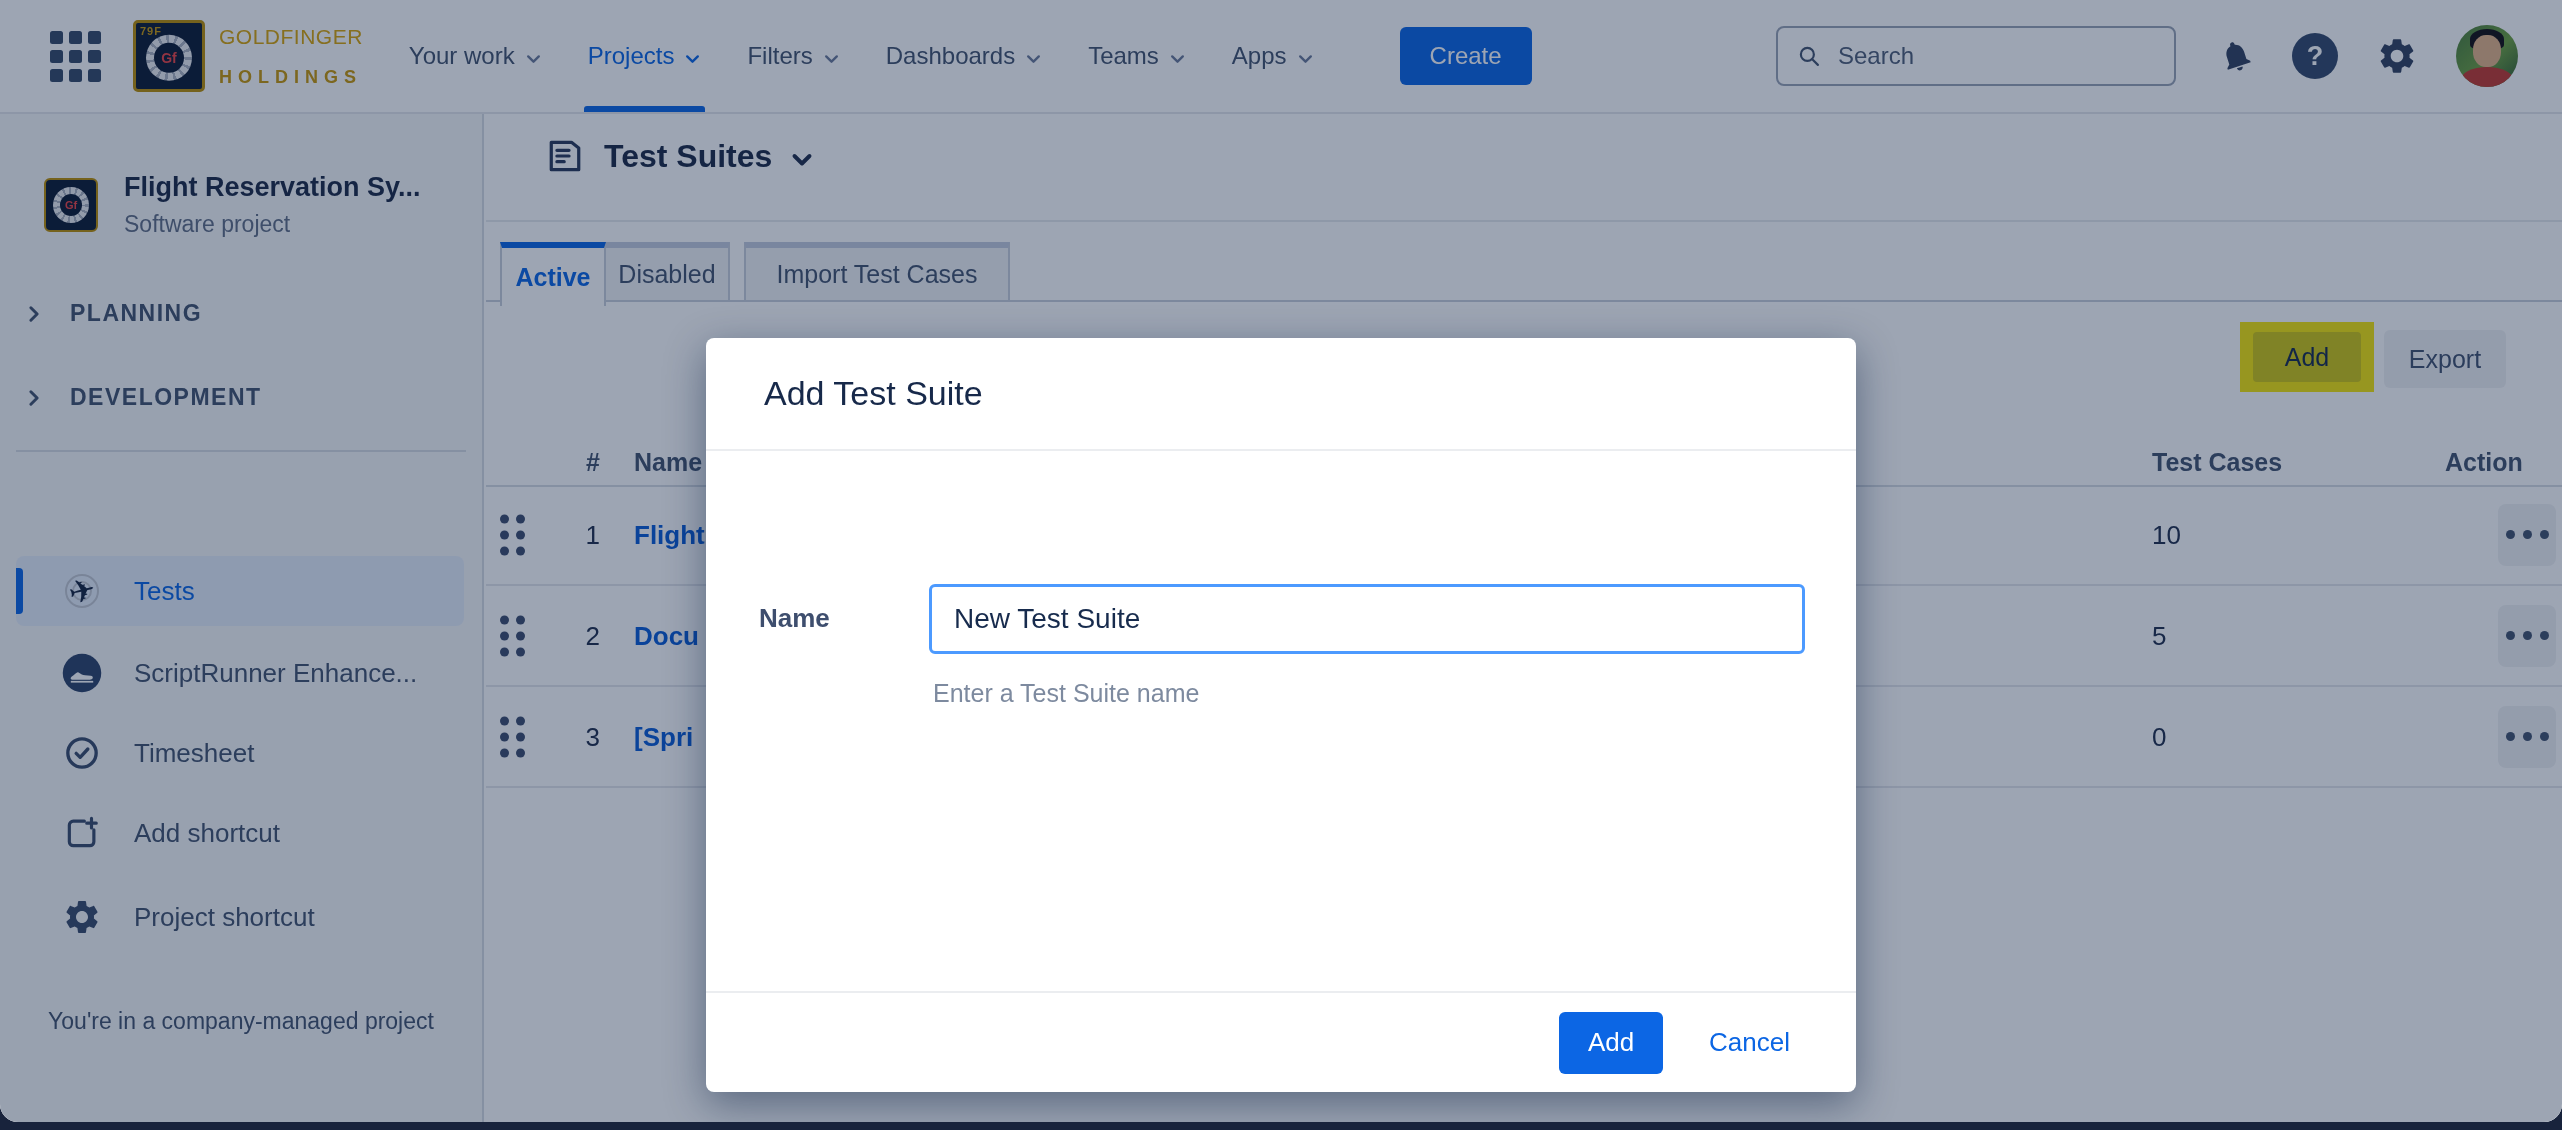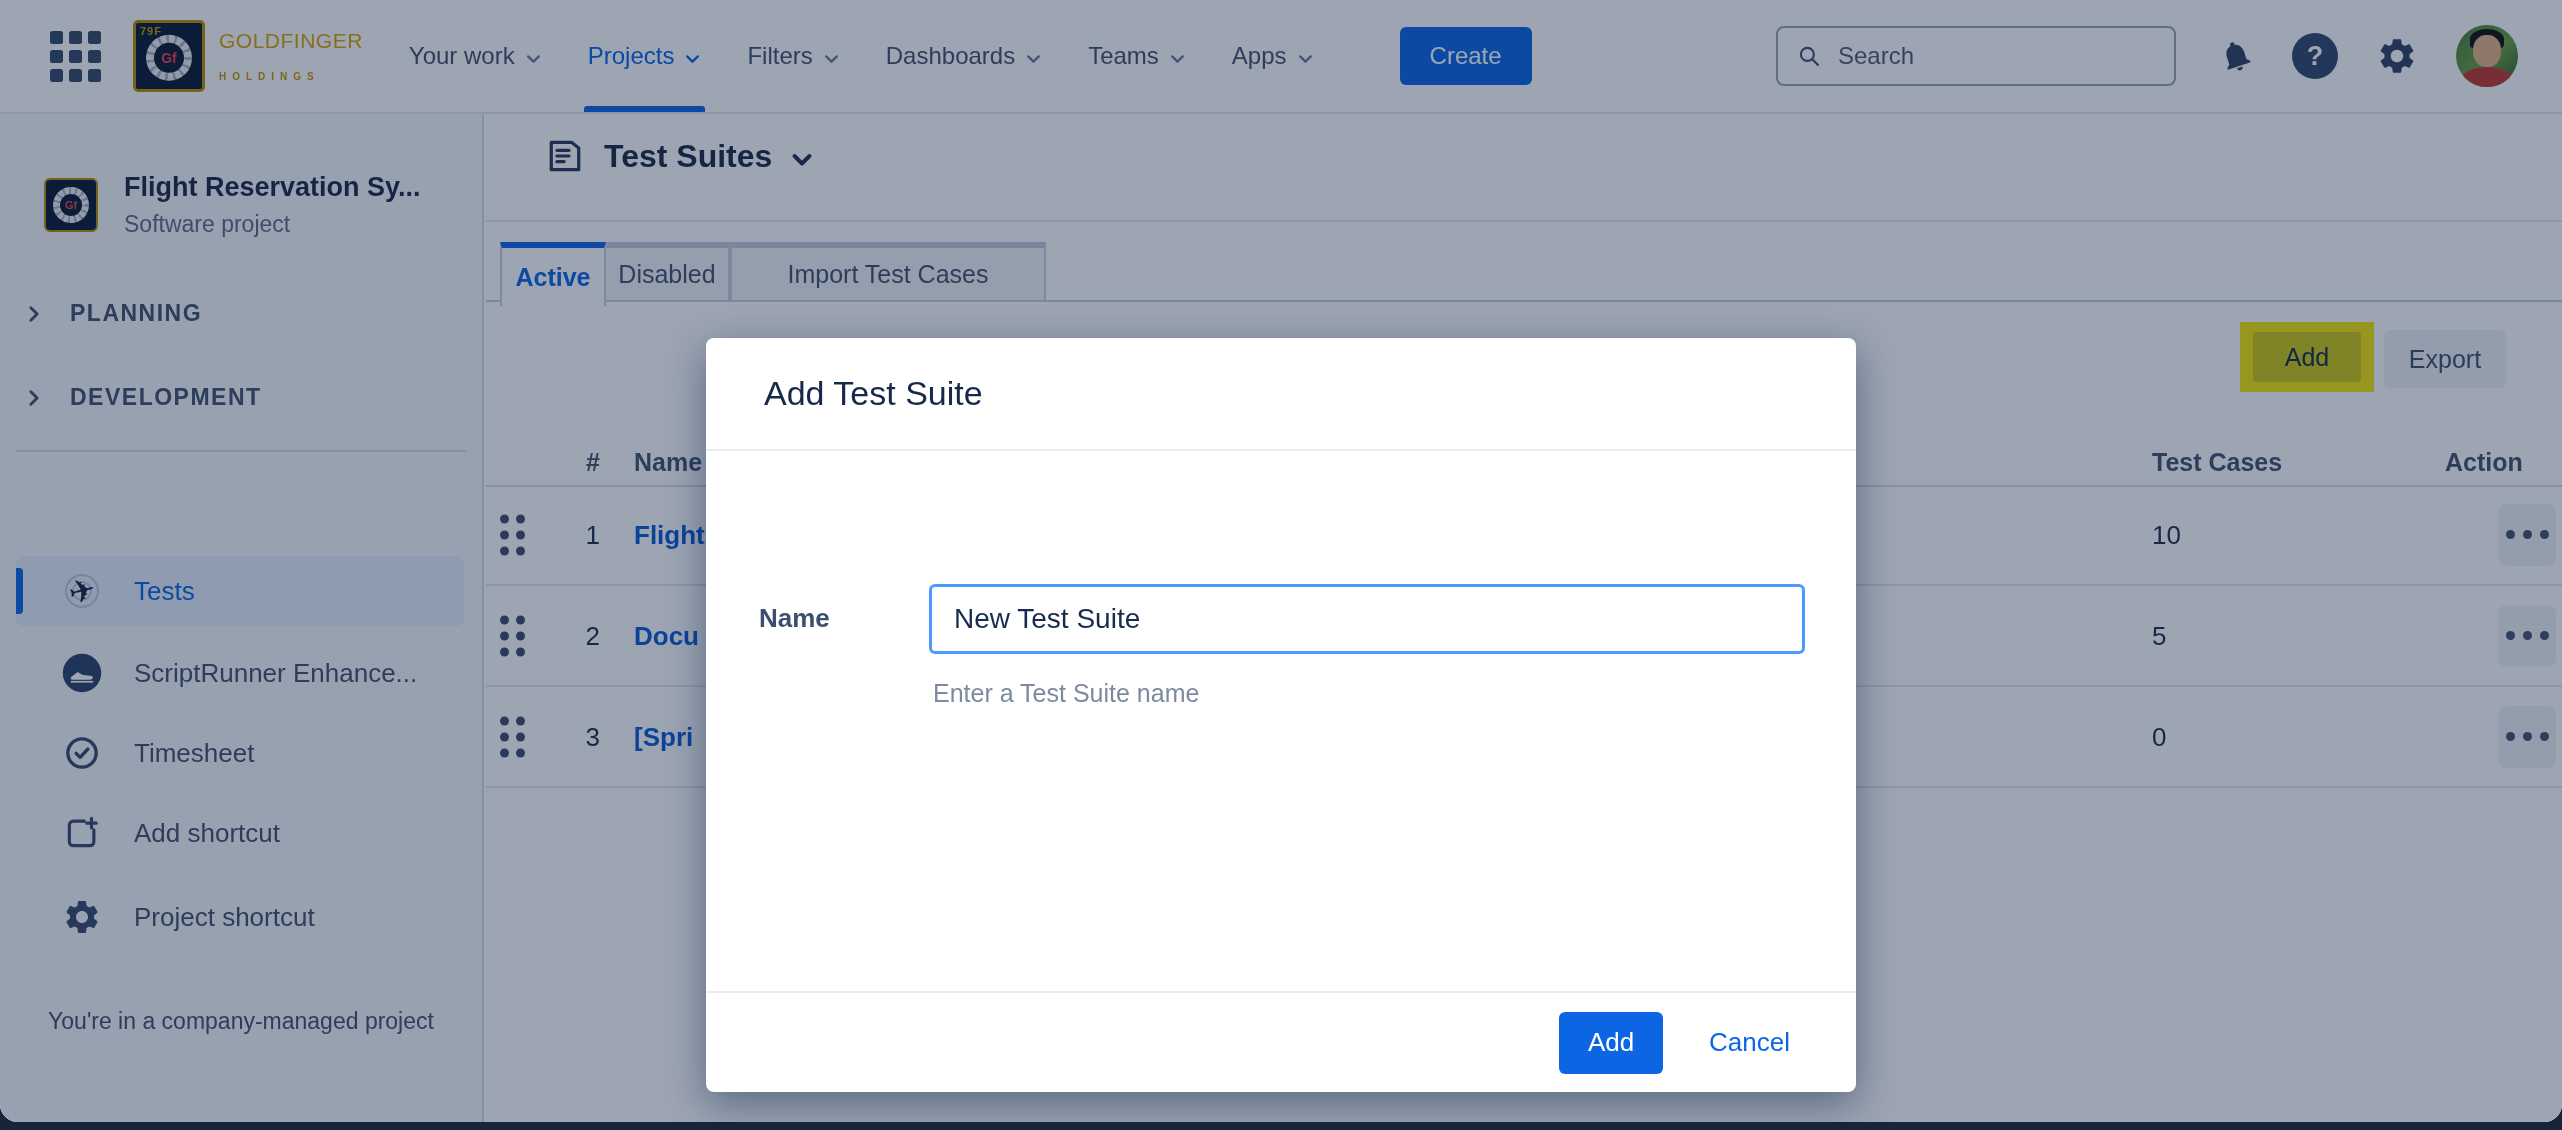--- a/index.html
+++ b/index.html
@@ -18,21 +18,21 @@
   .logo-tile{width:72px;height:72px;background:#0D1B33;border:3px solid #BD9006;border-radius:5px;
              position:relative;box-sizing:border-box}
   .logo-badge{position:absolute;top:2px;left:4px;font-size:11px;color:#C9980A;font-weight:700;letter-spacing:1px}
   .turbine{position:absolute;left:50%;top:50%;transform:translate(-50%,-46%);width:46px;height:46px;border-radius:50%;
            background:repeating-conic-gradient(#EDEEF0 0deg 16deg,#AEB5C0 16deg 24deg);
            display:flex;align-items:center;justify-content:center}
   .turbine b{width:30px;height:30px;border-radius:50%;background:#0D1B33;color:#ef4444;
              display:flex;align-items:center;justify-content:center;font-size:14px}
   .logo-text{display:flex;flex-direction:column;line-height:1.05}
   .logo-line1{font-size:21px;font-weight:400;color:#D9A50B;letter-spacing:.5px}
-  .logo-line2{font-size:10px;font-weight:600;color:#C9980A;letter-spacing:6px;margin-top:20px}
+  .logo-line2{font-size:18px;font-weight:600;color:#C9980A;letter-spacing:6px;margin-top:20px}
   .topnav{display:flex;height:100%;margin-left:46px}
   .nav-item{display:flex;align-items:center;gap:10px;position:relative;margin-right:46px;
             font-size:24px;font-weight:500;color:#44546F;cursor:pointer;white-space:nowrap}
   .nav-item .chev{color:#6B7A99;margin-top:4px}
   .nav-item.active{color:#0C66E4}
   .nav-item.active .chev{color:#0C66E4}
   .nav-item.active::after{content:"";position:absolute;left:-4px;right:-4px;bottom:0;height:6px;
             background:#0C66E4;border-radius:3px 3px 0 0}
   .create-btn{margin-left:40px;height:58px;padding:0 30px;background:#0C66E4;color:#fff;border:none;
             border-radius:6px;font-size:24px;font-weight:500;font-family:inherit;cursor:pointer}
@@ -88,21 +88,21 @@
   .page-title{position:absolute;left:58px;top:22px;display:flex;align-items:center;gap:18px}
   .page-title .t{font-size:32px;font-weight:700;color:#1D2B47}
   .page-title .chev{color:#22304E;margin-top:6px;cursor:pointer}
   .pagehead-line{position:absolute;left:0;right:0;top:106px;height:2px;background:#E7E9ED}
   .tab{position:absolute;top:128px;height:60px;background:#F2F3F5;border:2px solid #C9CFDB;border-top:6px solid #C3CCDE;
        box-sizing:border-box;display:flex;align-items:center;justify-content:center;font-size:25px;color:#44546F;cursor:pointer}
   .tab.active{background:#fff;border-top-color:#0C66E4;border-bottom:none;height:64px;z-index:3;
        color:#0C66E4;font-weight:700}
   .tab1{left:14px;width:106px}
   .tab2{left:118px;width:126px}
-  .tab3{left:244px;width:316px}
+  .tab3{left:258px;width:266px}
   .tabline{position:absolute;left:0;right:0;top:186px;height:2px;background:#C9CFDB;z-index:1}
   .add-highlight{position:absolute;left:1754px;top:208px;width:134px;height:70px;background:#F6E60B;
        display:flex;align-items:center;justify-content:center;z-index:2}
   .add-btn{width:108px;height:50px;background:rgba(9,30,66,0.16);border:none;border-radius:4px;
        font-size:25px;color:#172B4D;font-family:inherit;cursor:pointer}
   .export-btn{position:absolute;left:1898px;top:216px;width:122px;height:58px;background:#F1F2F4;border:none;
        border-radius:6px;font-size:25px;color:#42526E;font-family:inherit;cursor:pointer}
   .th{position:absolute;top:334px;font-size:25px;font-weight:700;color:#44546F}
   .th-num{left:84px;width:30px;text-align:right}
   .th-name{left:148px}

